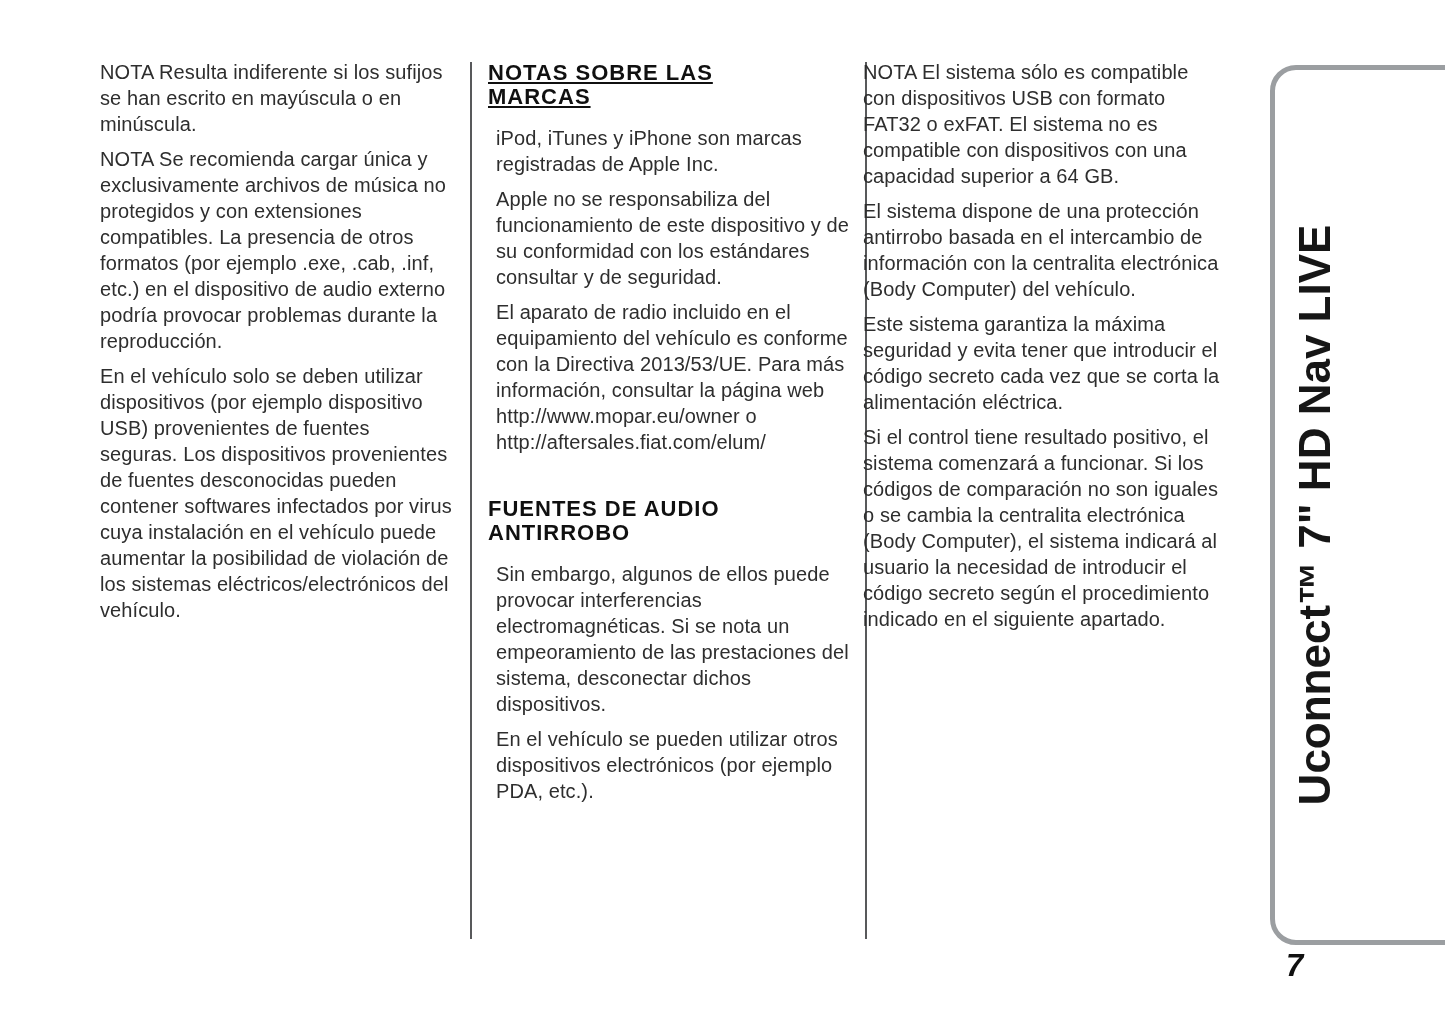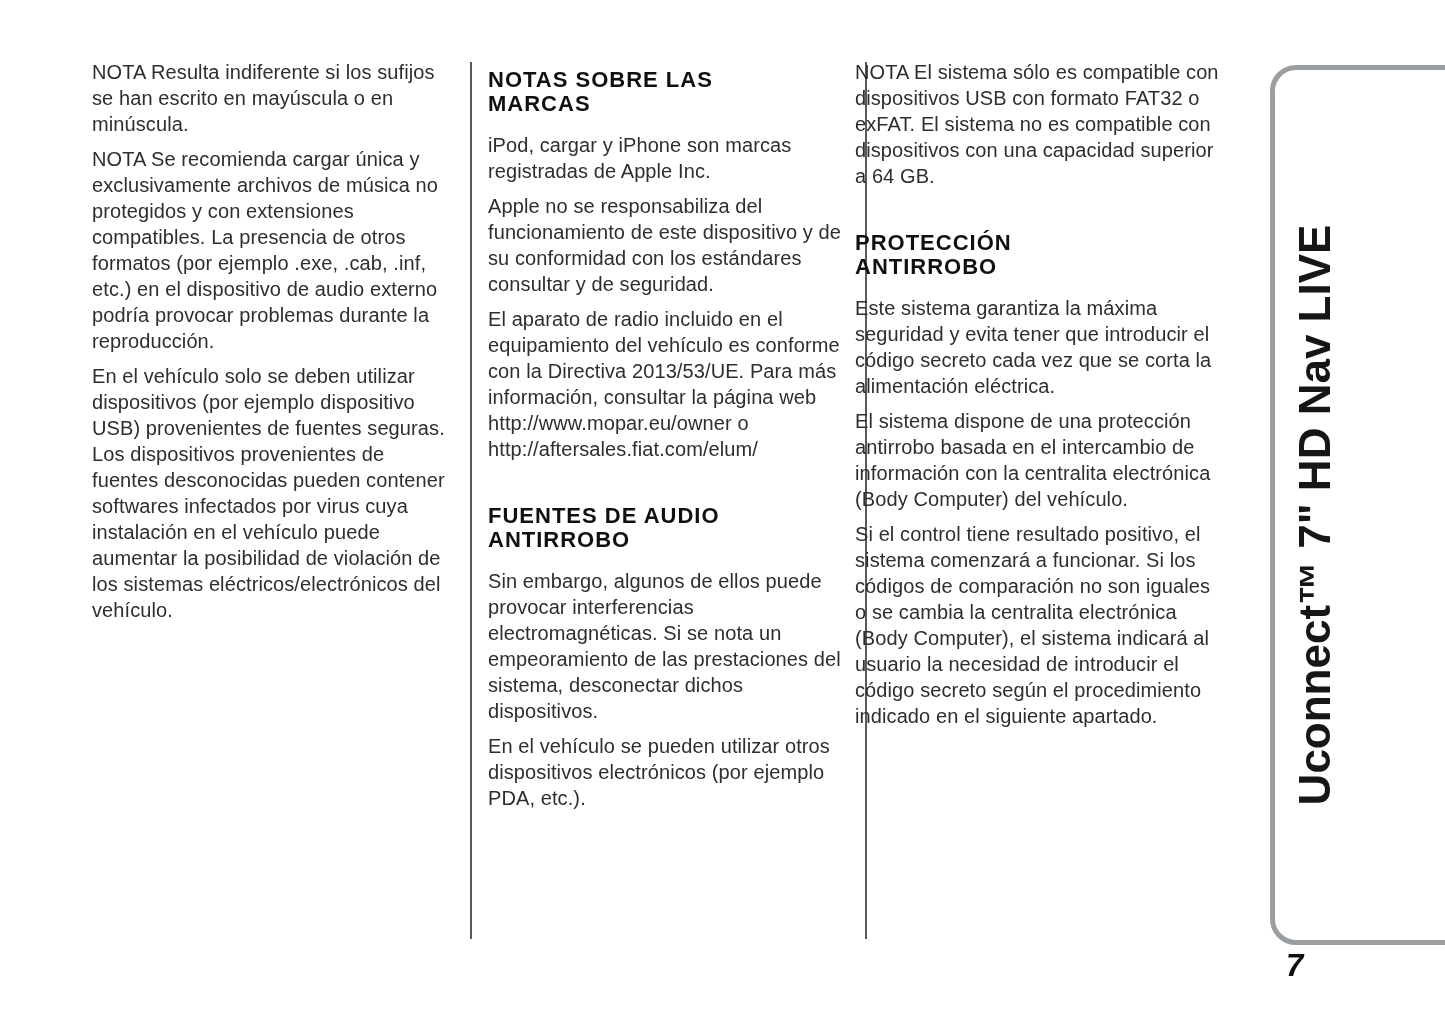--- a/index.html
+++ b/index.html
@@ -21,33 +21,34 @@
     top: 59px;
     font-size: 20px;
     line-height: 26px;
     letter-spacing: 0.1px;
     color: #2e2e2e;
   }
   .col-1 { left: 92px;  width: 360px; }
   .col-2 { left: 488px; width: 362px; }
   .col-3 { left: 855px; width: 368px; }
   .col p {
-    margin: 0 0 9px 0;
+    margin: 0 0 9px 8px;
   }
   .sec-heading {
     font-size: 22px;
     line-height: 24px;
     font-weight: bold;
     letter-spacing: 1px;
     color: #101010;
     margin: 42px 0 16px 0;
     white-space: pre-line;
   }
   .sec-heading.first {
-    margin-top: 9px;
+    margin-top: 2px;
+    text-decoration: underline;
   }
   .divider {
     position: absolute;
     top: 62px;
     width: 2px;
     height: 877px;
     background: #58595b;
   }
   .divider-1 { left: 470px; }
   .divider-2 { left: 865px; }
@@ -95,37 +96,35 @@
     <p>NOTA Resulta indiferente si los sufijos se han escrito en mayúscula o en minúscula.</p>
     <p>NOTA Se recomienda cargar única y exclusivamente archivos de música no protegidos y con extensiones compatibles. La presencia de otros formatos (por ejemplo .exe, .cab, .inf, etc.) en el dispositivo de audio externo podría provocar problemas durante la reproducción.</p>
     <p>En el vehículo solo se deben utilizar dispositivos (por ejemplo dispositivo USB) provenientes de fuentes seguras. Los dispositivos provenientes de fuentes desconocidas pueden contener softwares infectados por virus cuya instalación en el vehículo puede aumentar la posibilidad de violación de los sistemas eléctricos/electrónicos del vehículo.</p>
   </div>
 
   <div class="divider divider-1"></div>
 
   <div class="col col-2">
     <div class="sec-heading first">NOTAS SOBRE LAS
 MARCAS</div>
-    <p>iPod, cargar y iPhone son marcas registradas de Apple Inc.</p>
+    <p>iPod, iTunes y iPhone son marcas registradas de Apple Inc.</p>
     <p>Apple no se responsabiliza del funcionamiento de este dispositivo y de su conformidad con los estándares consultar y de seguridad.</p>
     <p>El aparato de radio incluido en el equipamiento del vehículo es conforme con la Directiva 2013/53/UE. Para más información, consultar la página web http://www.mopar.eu/owner o http://aftersales.fiat.com/elum/</p>
     <div class="sec-heading">FUENTES DE AUDIO
 ANTIRROBO</div>
     <p>Sin embargo, algunos de ellos puede provocar interferencias electromagnéticas. Si se nota un empeoramiento de las prestaciones del sistema, desconectar dichos dispositivos.</p>
     <p>En el vehículo se pueden utilizar otros dispositivos electrónicos (por ejemplo PDA, etc.).</p>
   </div>
 
   <div class="divider divider-2"></div>
 
   <div class="col col-3">
     <p>NOTA El sistema sólo es compatible con dispositivos USB con formato FAT32 o exFAT. El sistema no es compatible con dispositivos con una capacidad superior a 64 GB.</p>
-    <div class="sec-heading">PROTECCIÓN
-ANTIRROBO</div>
+    <p>El sistema dispone de una protección antirrobo basada en el intercambio de información con la centralita electrónica (Body Computer) del vehículo.</p>
     <p>Este sistema garantiza la máxima seguridad y evita tener que introducir el código secreto cada vez que se corta la alimentación eléctrica.</p>
-    <p>El sistema dispone de una protección antirrobo basada en el intercambio de información con la centralita electrónica (Body Computer) del vehículo.</p>
     <p>Si el control tiene resultado positivo, el sistema comenzará a funcionar. Si los códigos de comparación no son iguales o se cambia la centralita electrónica (Body Computer), el sistema indicará al usuario la necesidad de introducir el código secreto según el procedimiento indicado en el siguiente apartado.</p>
   </div>
 
   <div class="chapter-tab">
     <div class="tab-label">Uconnect™ 7" HD Nav LIVE</div>
   </div>
 
   <div class="page-number">7</div>
 
 </div>

